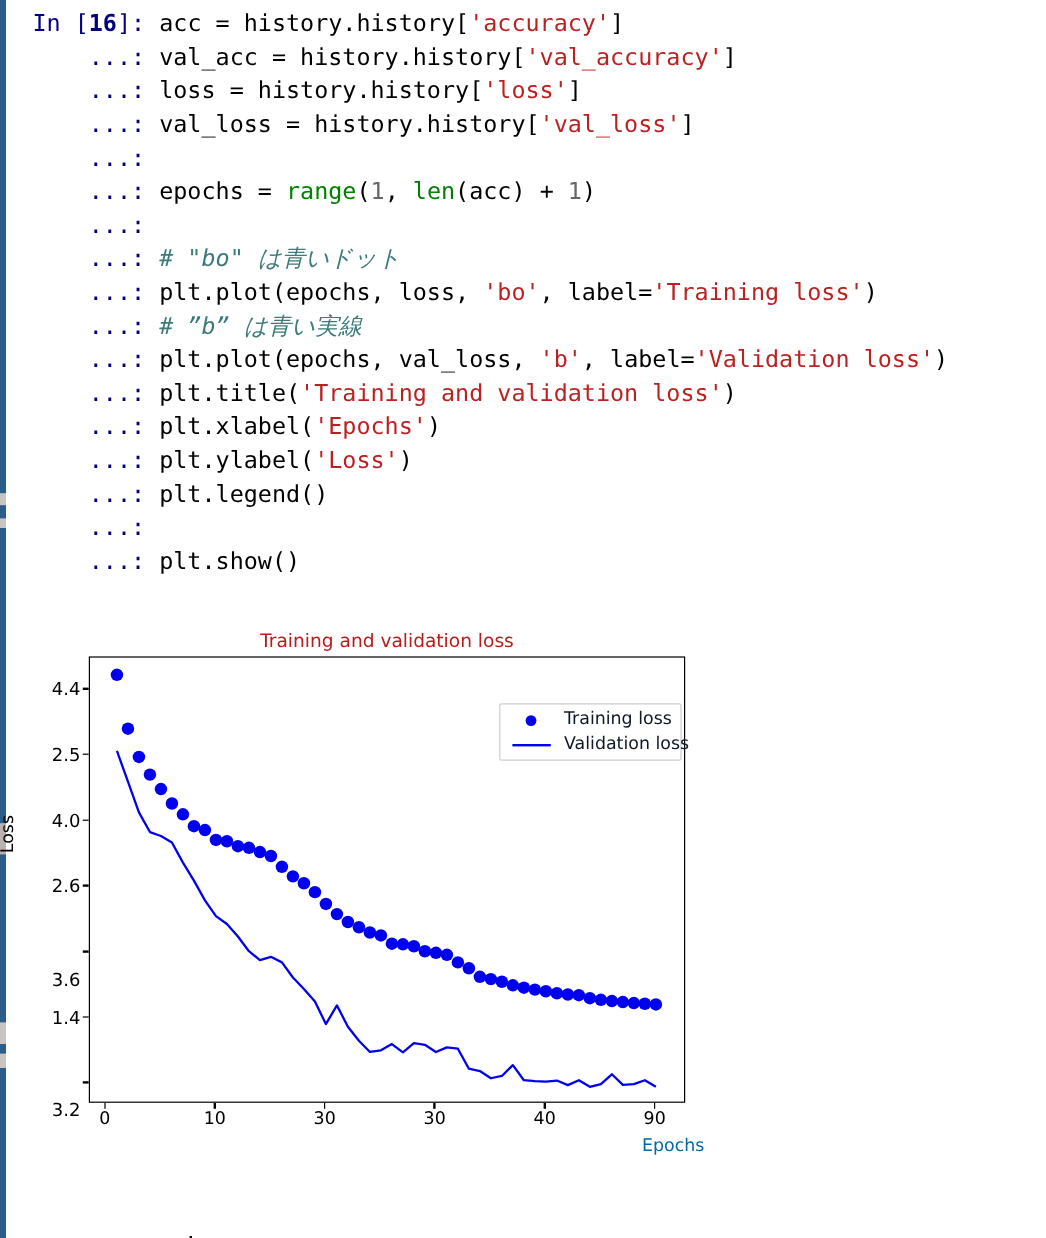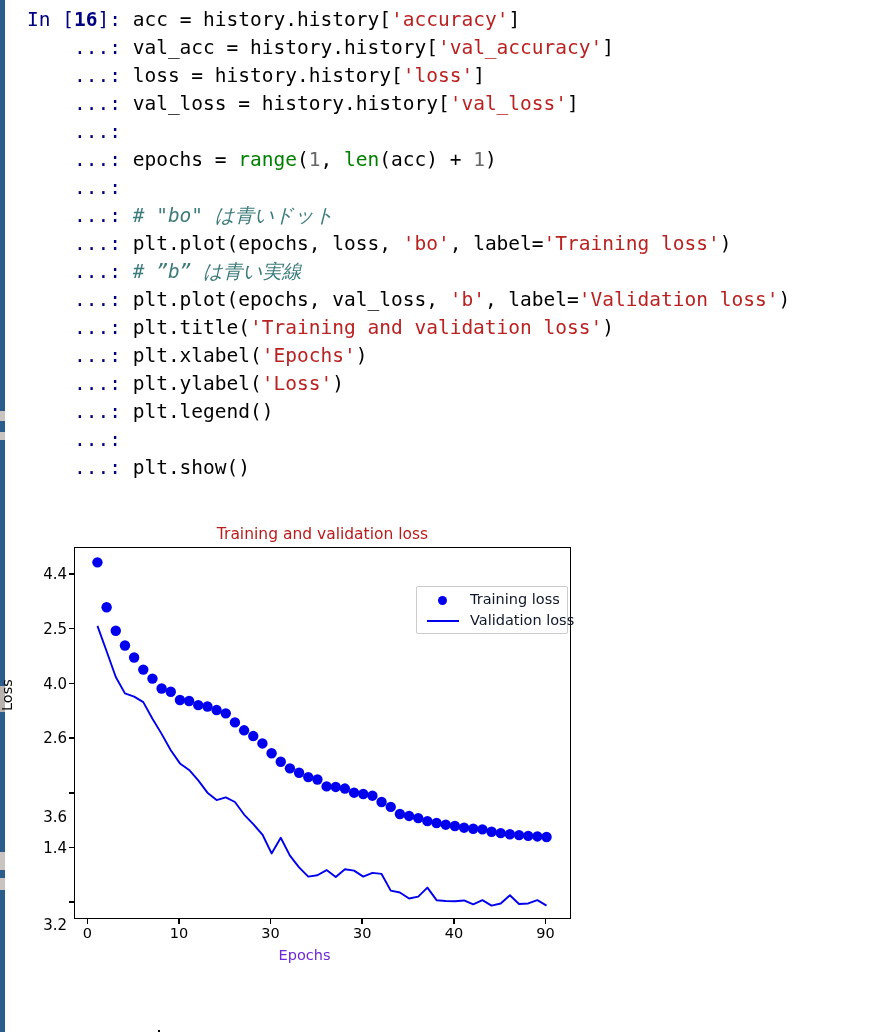--- a/index.html
+++ b/index.html
@@ -138,25 +138,25 @@
     color: #000000;
   }
   .xtick-mark {
     position: absolute;
     top: 404px;
     width: 1.5px; height: 5px;
     background: #000000;
   }
   #xlabel {
     position: absolute;
-    left: 51px; top: 432px;
+    left: 85px; top: 432px;
     width: 497px;
-    text-align: center;
+    text-align: right;
     font-size: 14.5px;
-    color: #6d28d9;
+    color: #0369a1;
   }
   #ylabel {
     position: absolute;
     left: -6px;
     top: 196px;
     font-size: 14.5px;
     color: #000000;
     transform: rotate(-90deg);
     transform-origin: left top;
     white-space: nowrap;

